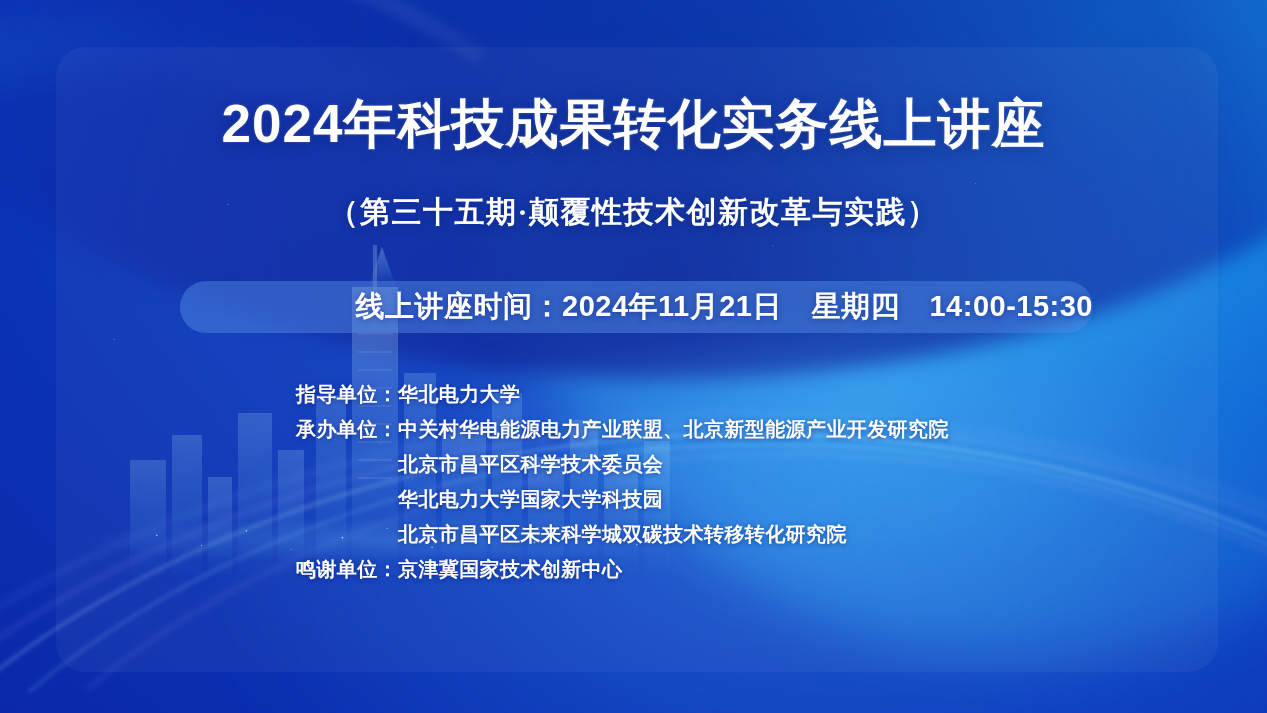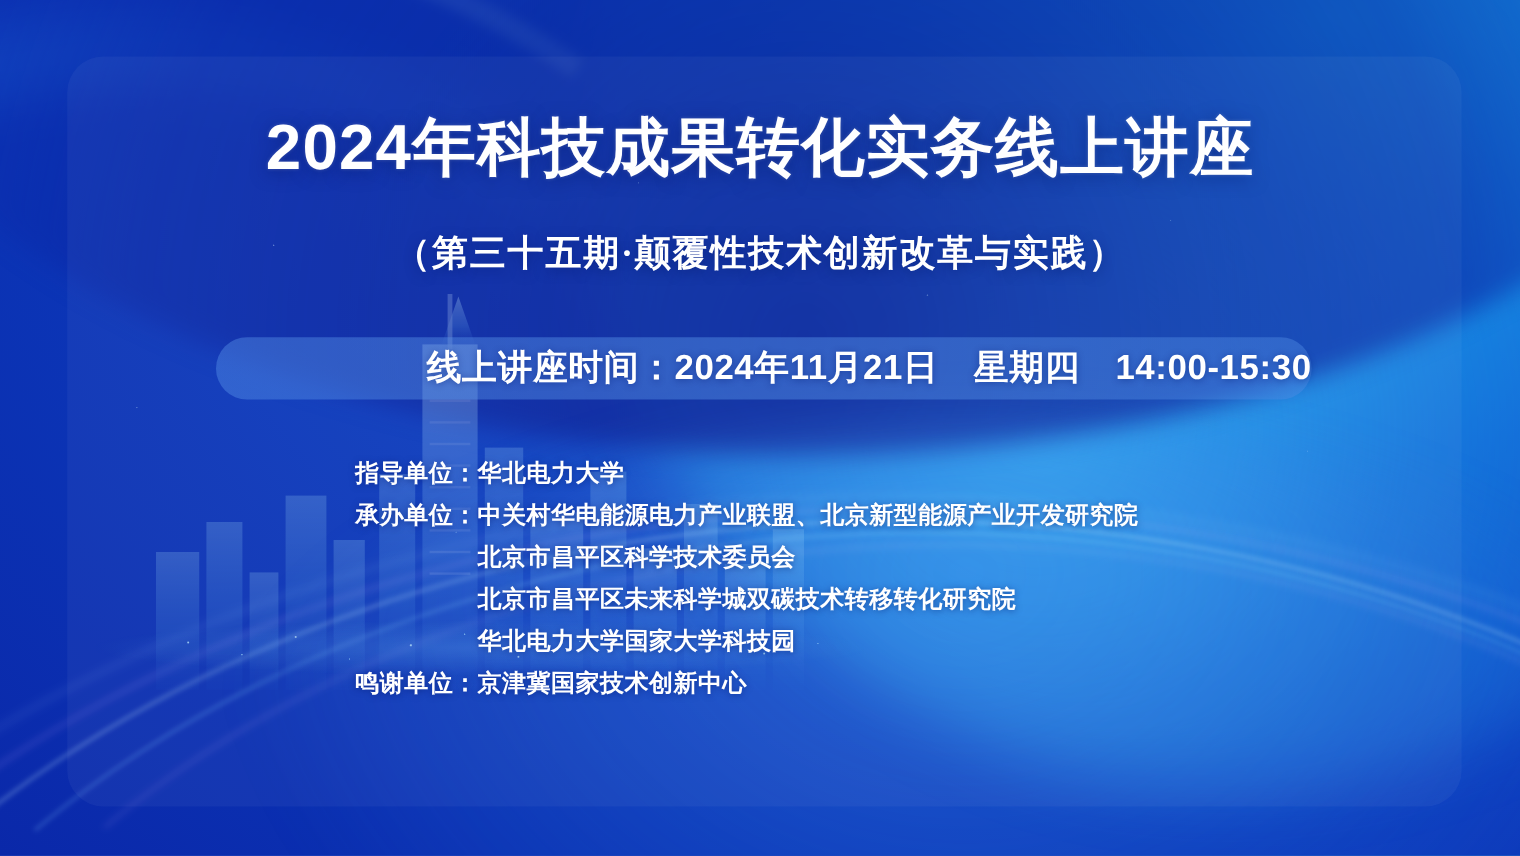--- a/index.html
+++ b/index.html
@@ -439,26 +439,26 @@
         <span class="org-value">中关村华电能源电力产业联盟、北京新型能源产业开发研究院</span>
       </div>
 
       <div class="org-line">
         <span class="org-label"></span>
         <span class="org-value">北京市昌平区科学技术委员会</span>
       </div>
 
       <div class="org-line">
         <span class="org-label"></span>
+        <span class="org-value">华北电力大学国家大学科技园</span>
+      </div>
+
+      <div class="org-line">
+        <span class="org-label"></span>
         <span class="org-value">北京市昌平区未来科学城双碳技术转移转化研究院</span>
-      </div>
-
-      <div class="org-line">
-        <span class="org-label"></span>
-        <span class="org-value">华北电力大学国家大学科技园</span>
       </div>
 
       <div class="org-line">
         <span class="org-label">鸣谢单位：</span>
         <span class="org-value">京津冀国家技术创新中心</span>
       </div>
 
     </div>
   </div>
 </div>

